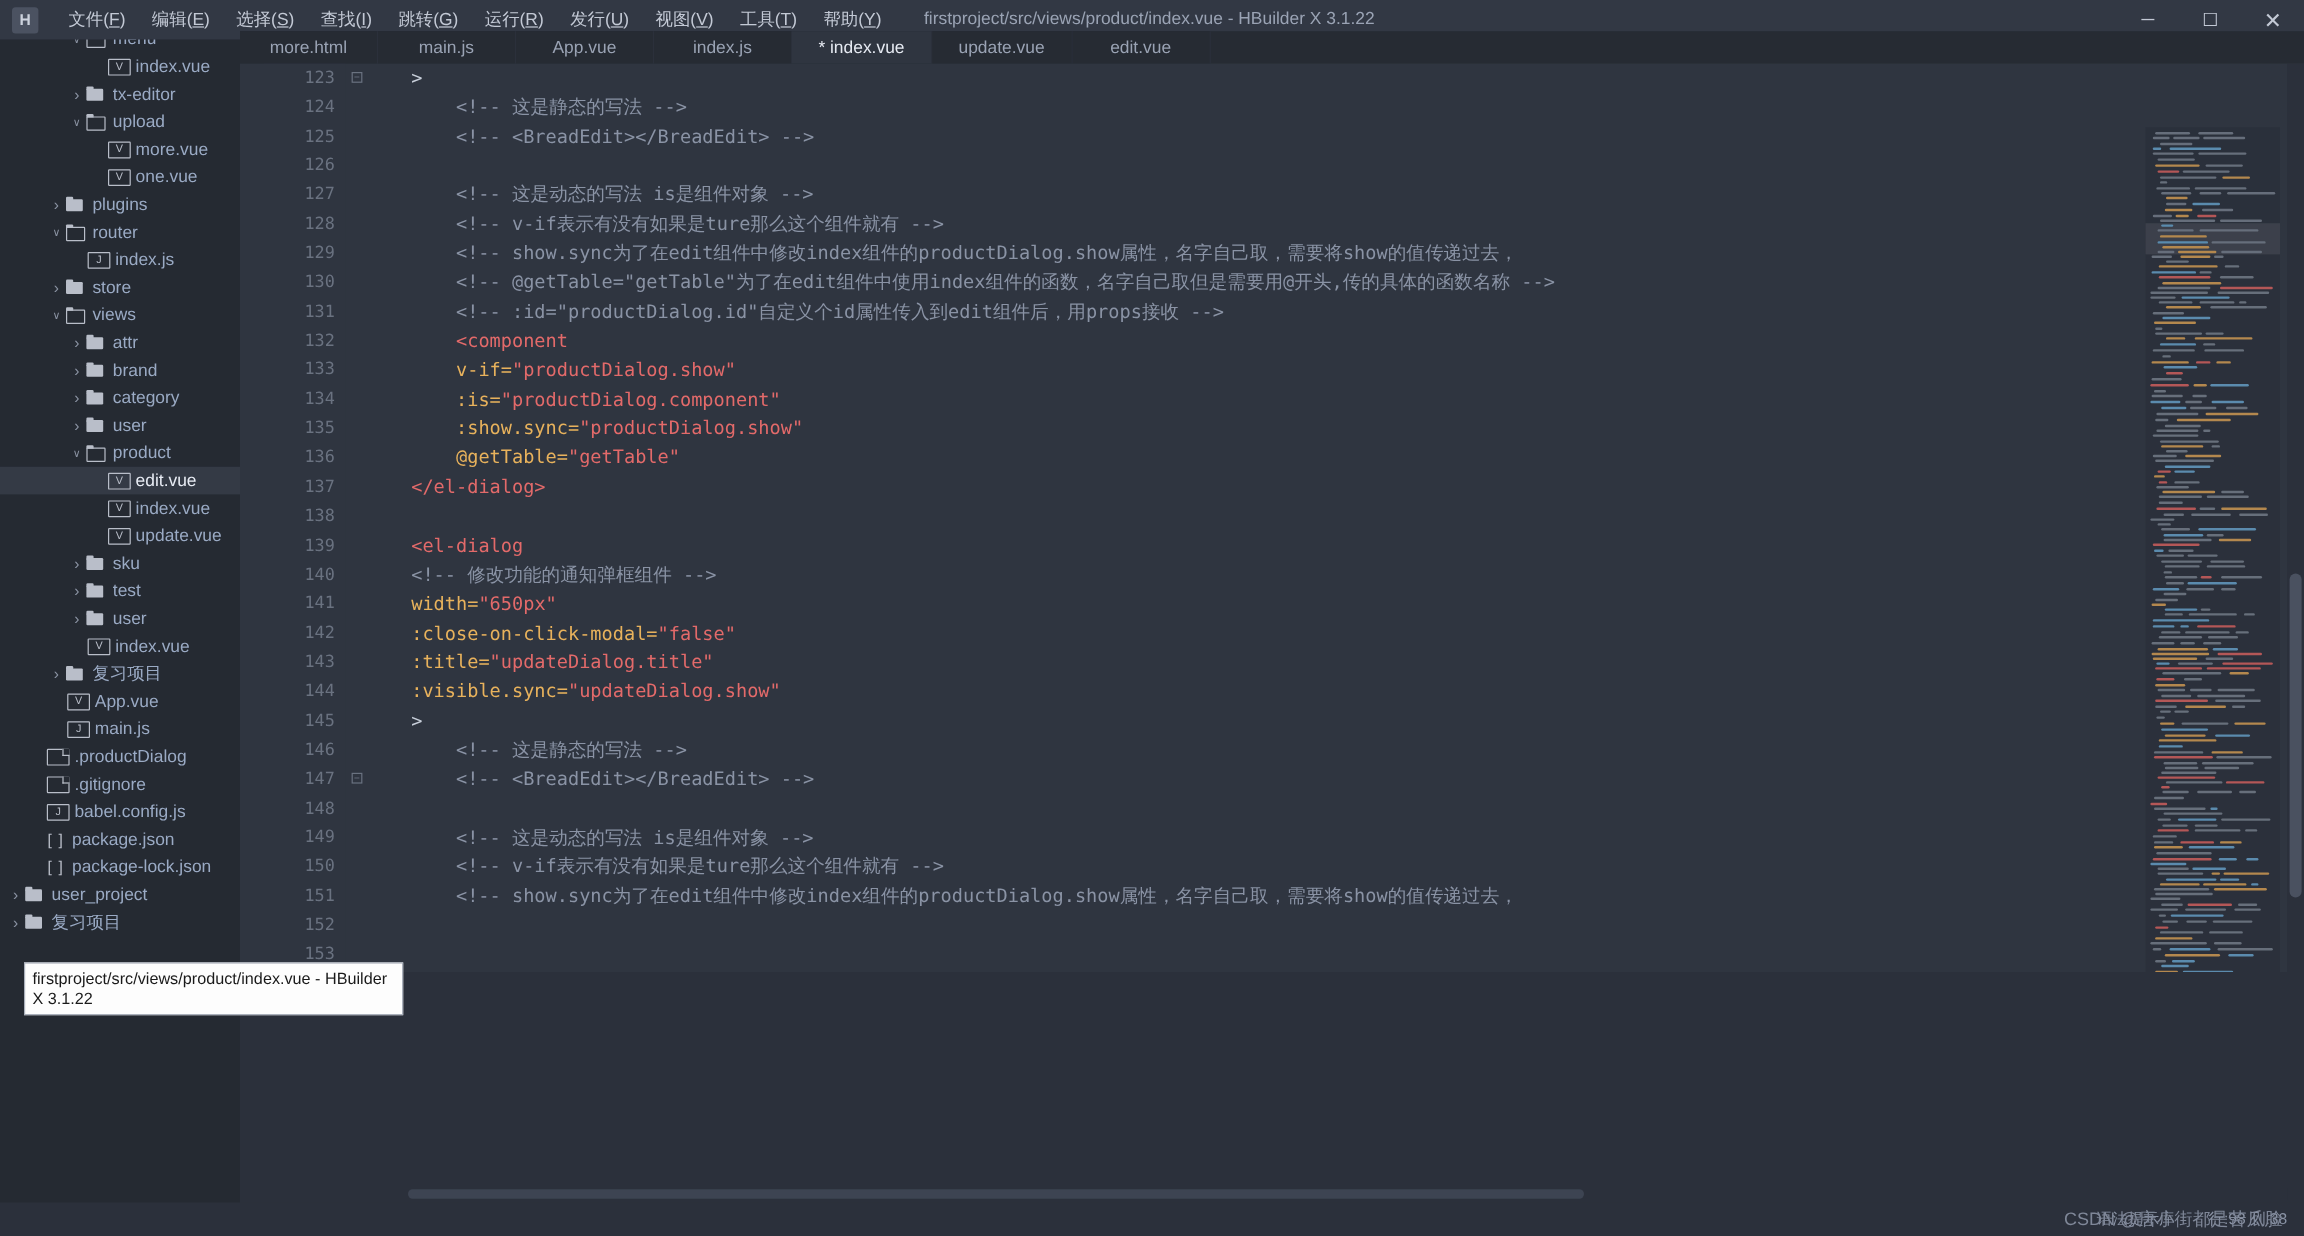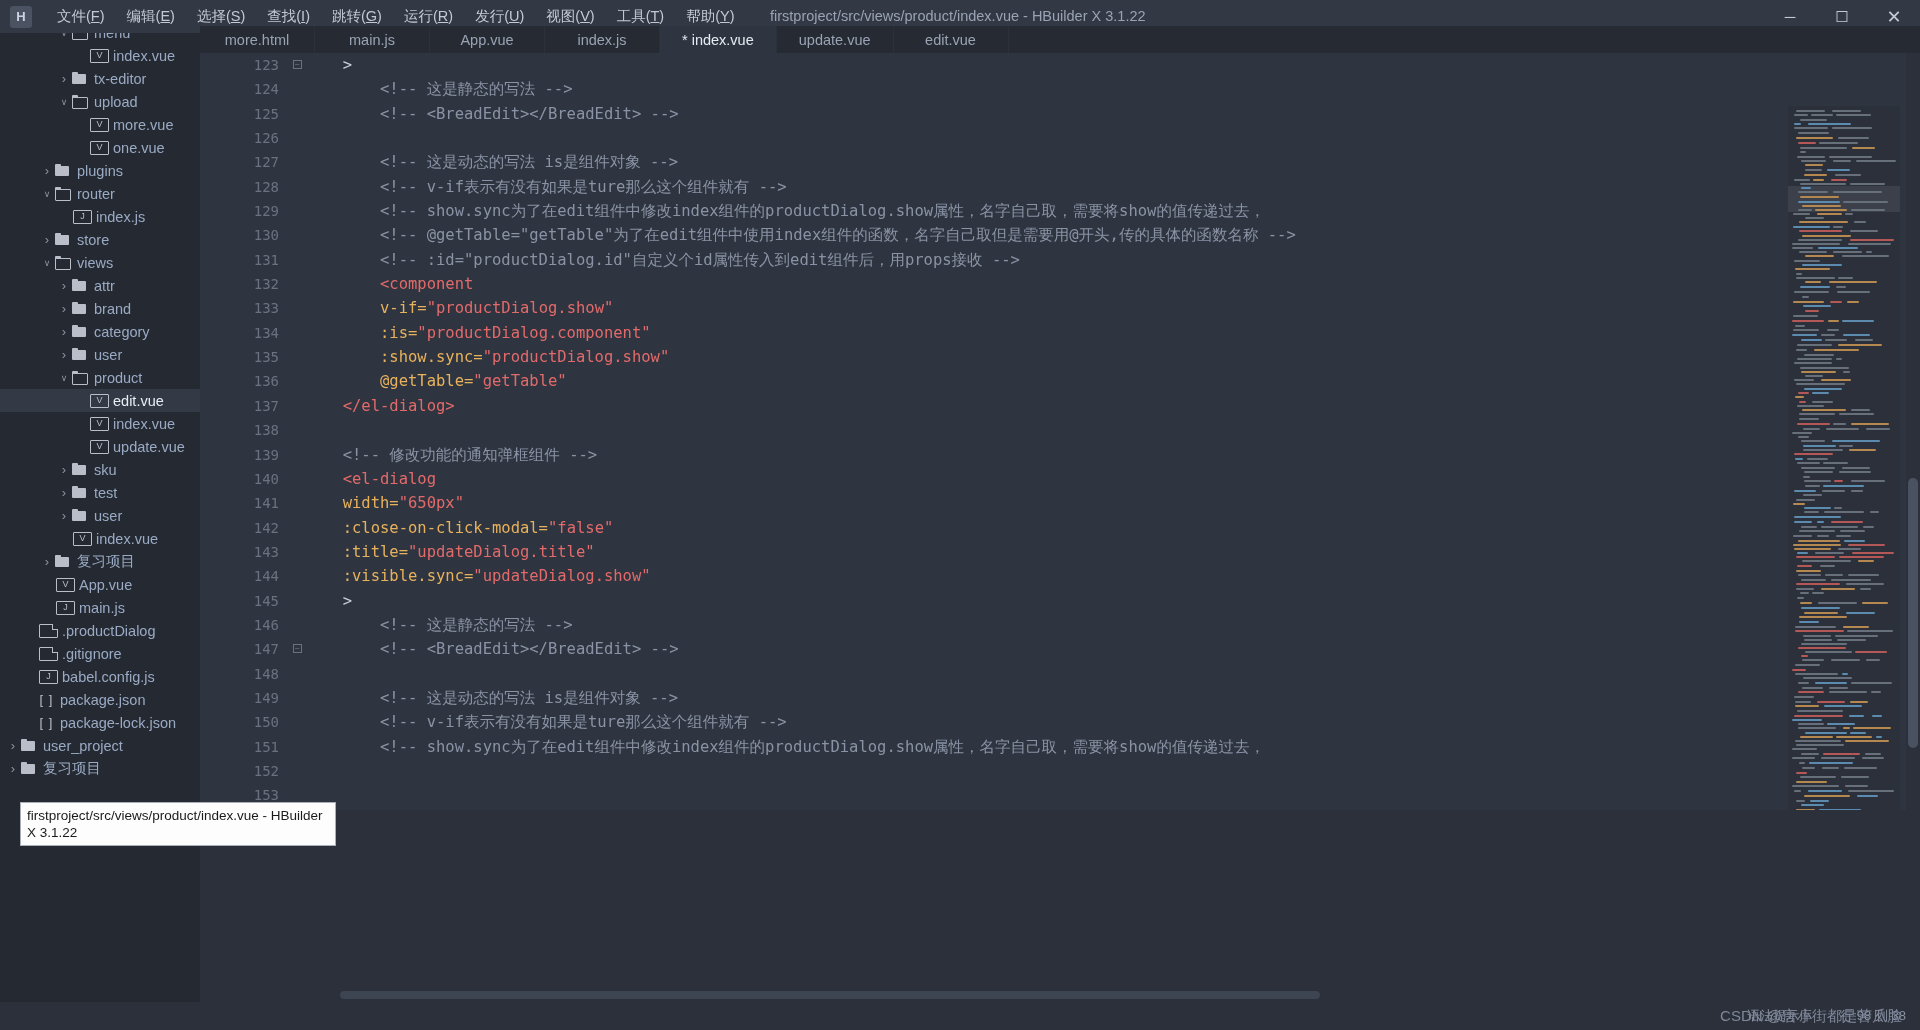--- a/index.html
+++ b/index.html
@@ -457,22 +457,22 @@
         <div class="line"><span class="cm">            &lt;!-- show.sync为了在edit组件中修改index组件的productDialog.show属性，名字自己取，需要将show的值传递过去，</span></div>
         <div class="line"><span class="cm">            &lt;!-- @getTable="getTable"为了在edit组件中使用index组件的函数，名字自己取但是需要用@开头,传的具体的函数名称 --&gt;</span></div>
         <div class="line"><span class="cm">            &lt;!-- :id="productDialog.id"自定义个id属性传入到edit组件后，用props接收 --&gt;</span></div>
         <div class="line"><span class="punc">            </span><span class="tag">&lt;component</span></div>
         <div class="line"><span class="punc">            </span><span class="attr">v-if=</span><span class="str">"productDialog.show"</span></div>
         <div class="line"><span class="punc">            </span><span class="attr">:is=</span><span class="str">"productDialog.component"</span></div>
         <div class="line"><span class="punc">            </span><span class="attr">:show.sync=</span><span class="str">"productDialog.show"</span></div>
         <div class="line"><span class="punc">            </span><span class="attr">@getTable=</span><span class="str">"getTable"</span></div>
         <div class="line"><span class="punc">        </span><span class="tag">&lt;/el-dialog&gt;</span></div>
         <div class="line"><span class="plain"></span></div>
+        <div class="line"><span class="punc">        </span><span class="tag">&lt;el-dialog</span></div>
         <div class="line"><span class="cm">        &lt;!-- 修改功能的通知弹框组件 --&gt;</span></div>
-        <div class="line"><span class="punc">        </span><span class="tag">&lt;el-dialog</span></div>
         <div class="line"><span class="punc">        </span><span class="attr">width=</span><span class="str">"650px"</span></div>
         <div class="line"><span class="punc">        </span><span class="attr">:close-on-click-modal=</span><span class="str">"false"</span></div>
         <div class="line"><span class="punc">        </span><span class="attr">:title=</span><span class="str">"updateDialog.title"</span></div>
         <div class="line"><span class="punc">        </span><span class="attr">:visible.sync=</span><span class="str">"updateDialog.show"</span></div>
         <div class="line"><span class="punc">        &gt;</span></div>
         <div class="line"><span class="cm">            &lt;!-- 这是静态的写法 --&gt;</span></div>
         <div class="line"><span class="cm">            &lt;!-- &lt;BreadEdit&gt;&lt;/BreadEdit&gt; --&gt;</span></div>
         <div class="line"><span class="plain"></span></div>
         <div class="line"><span class="cm">            &lt;!-- 这是动态的写法 is是组件对象 --&gt;</span></div>
         <div class="line"><span class="cm">            &lt;!-- v-if表示有没有如果是ture那么这个组件就有 --&gt;</span></div>

